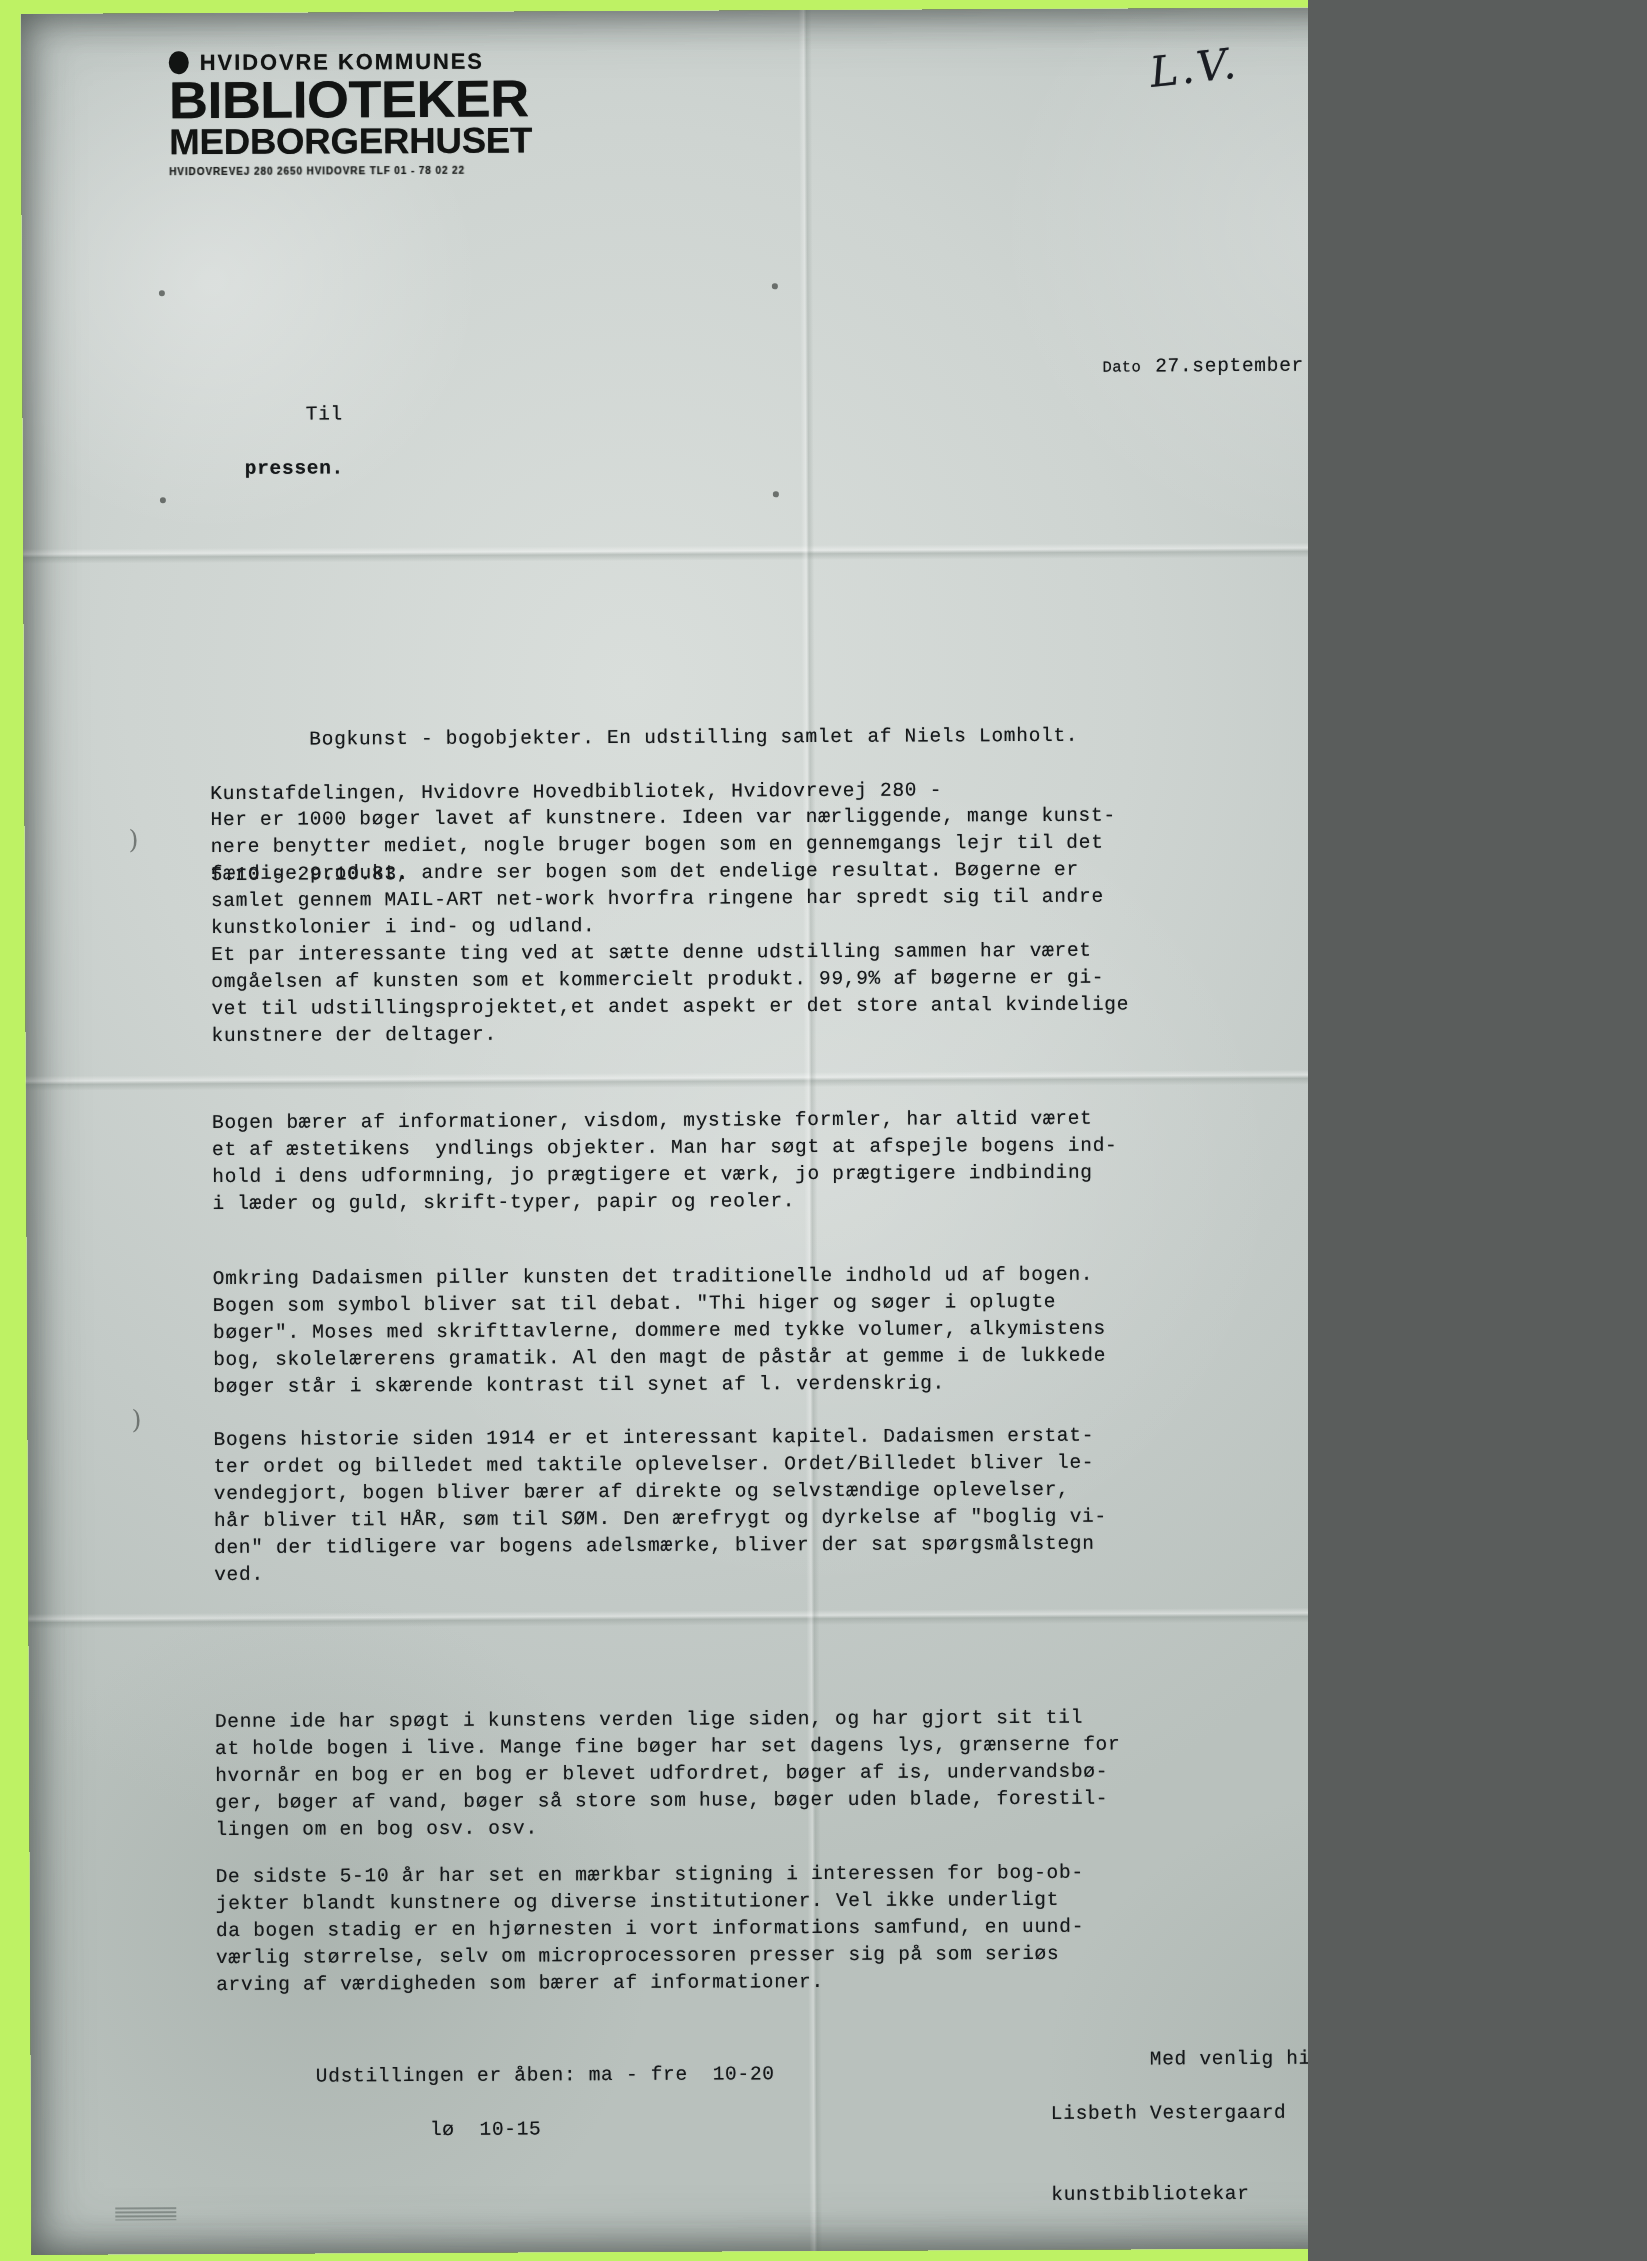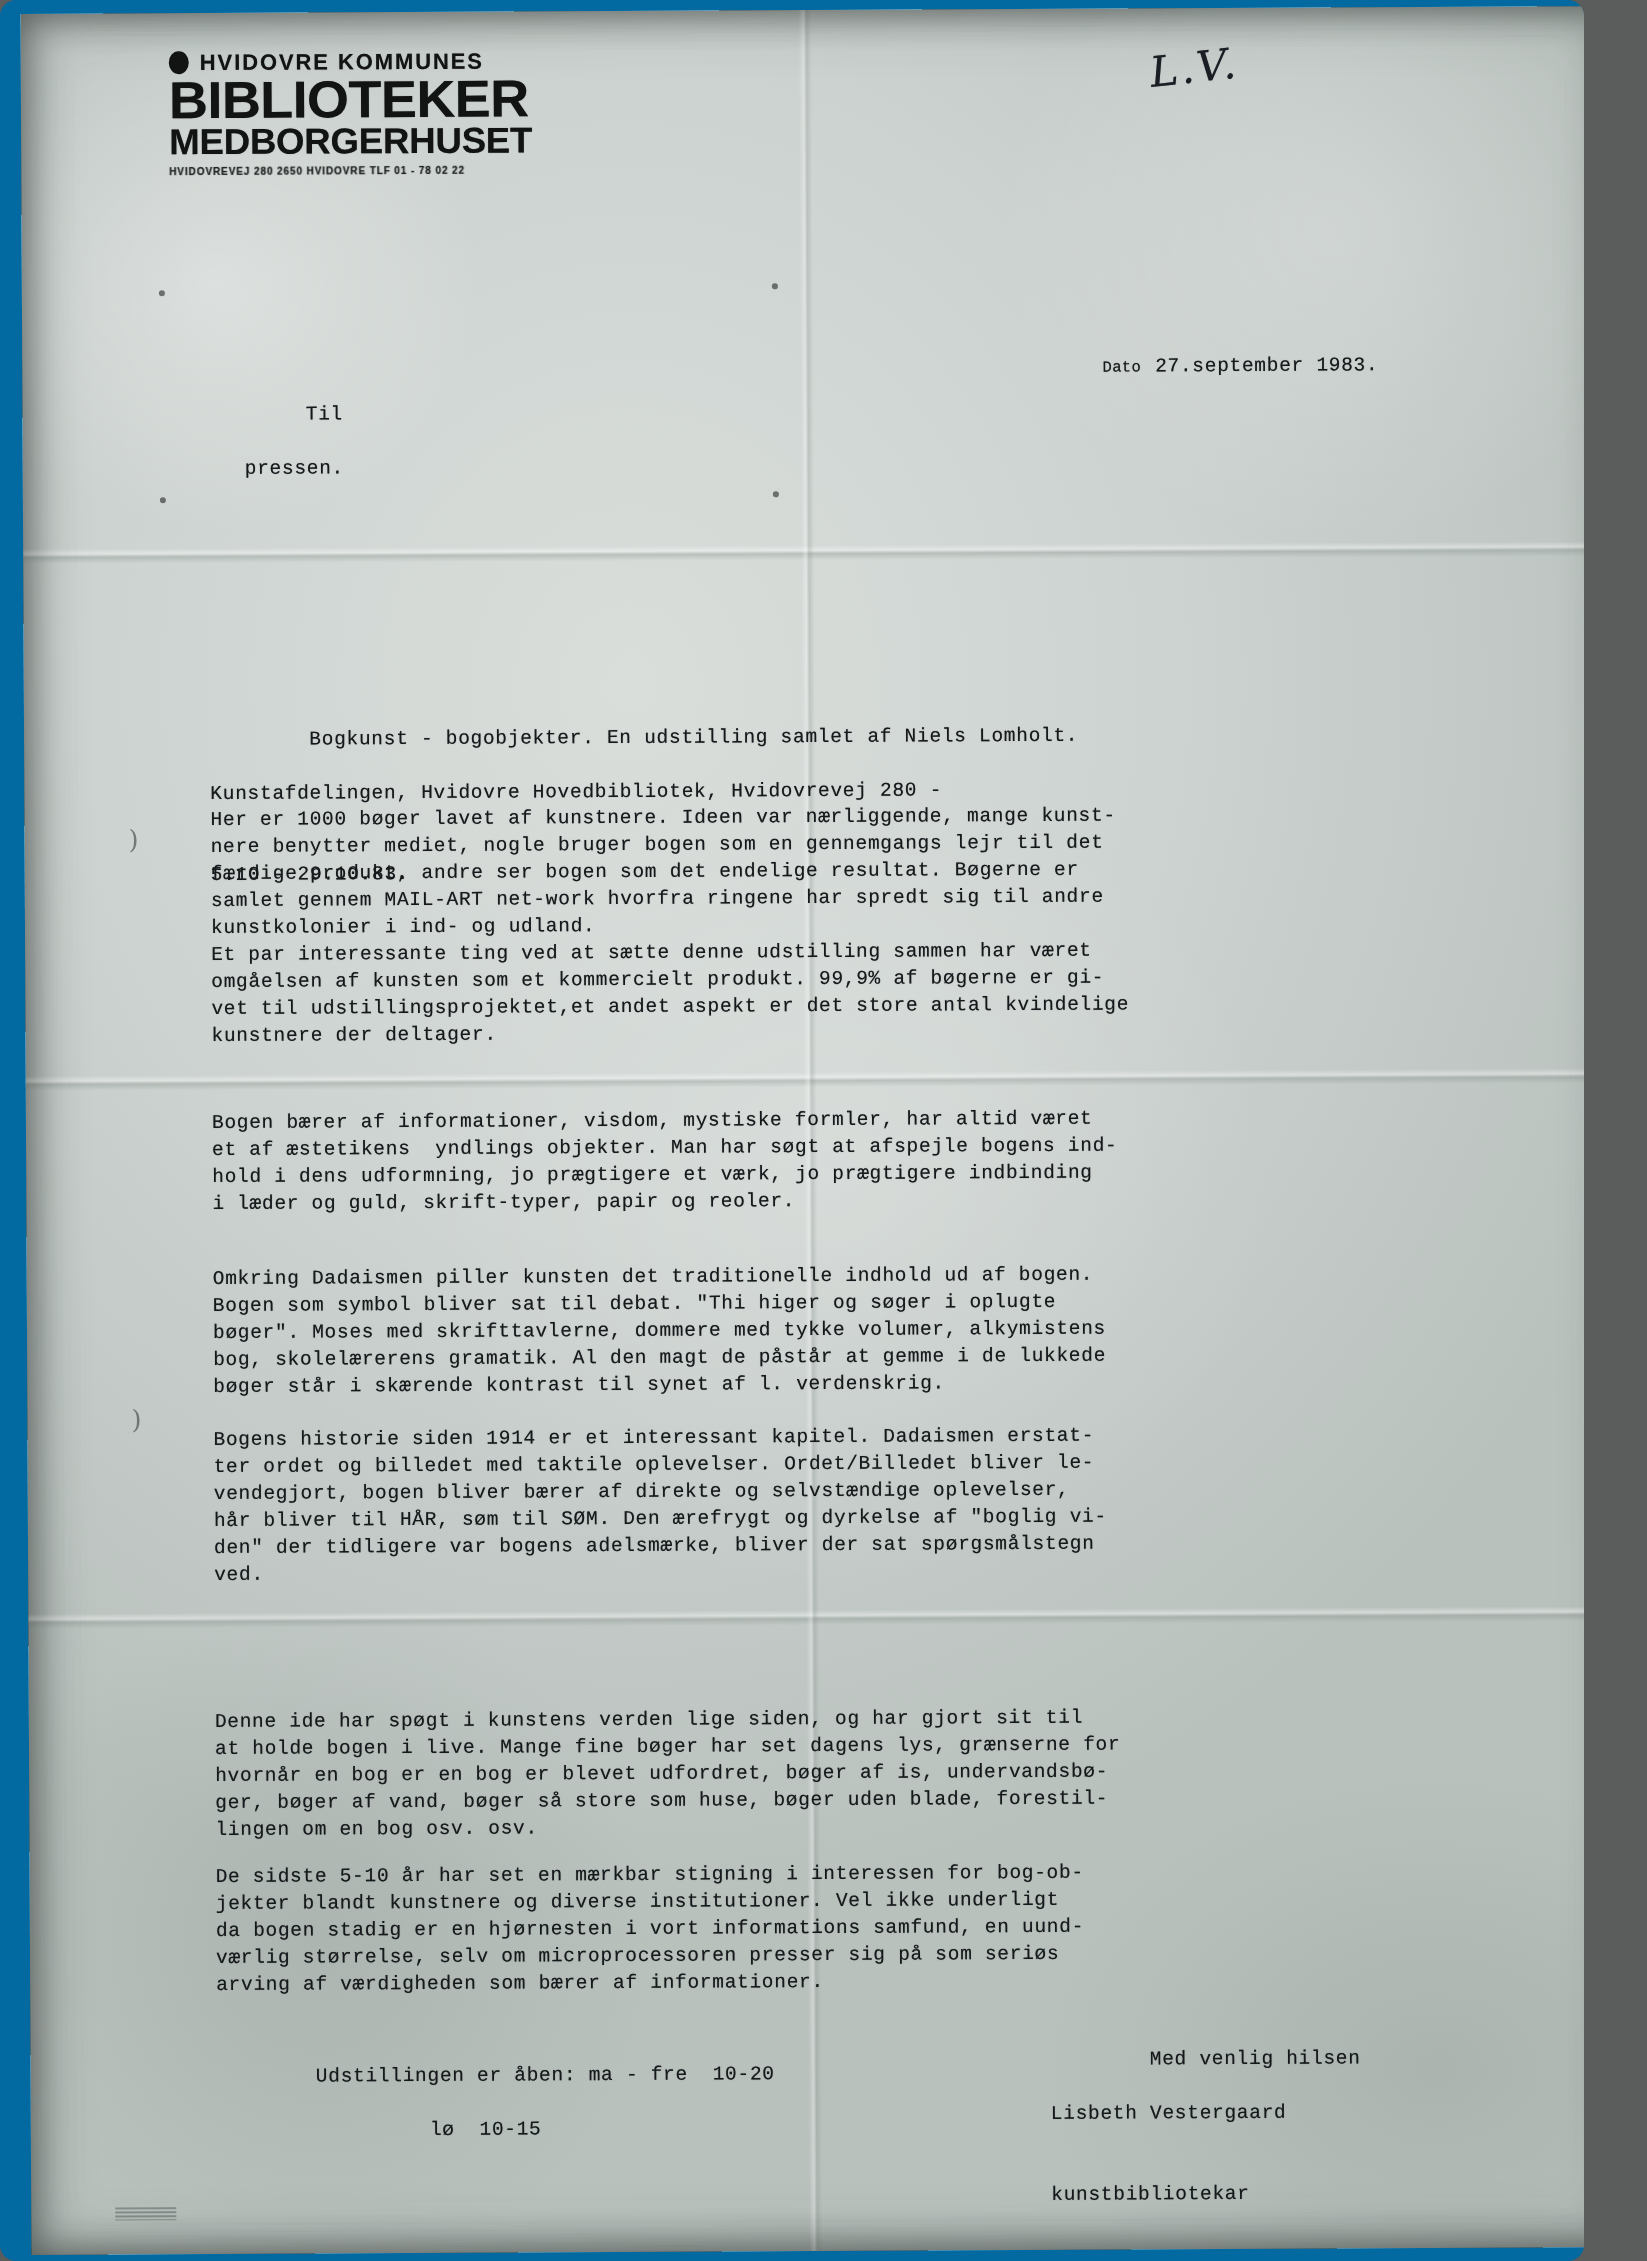--- a/index.html
+++ b/index.html
@@ -3,26 +3,25 @@
 <meta charset="utf-8">
 <title>Hvidovre Kommunes Biblioteker – Pressemeddelelse</title>
 <style>
   html, body {
     margin: 0;
     padding: 0;
     background: #5a5d5c;
   }
   #page {
     position: relative;
-    width: 1584px;
+    width: 1308px;
     height: 2261px;
     overflow: hidden;
-    background: #0369a1;
+    background: #bef264;
     font-family: "Liberation Mono", "DejaVu Sans Mono", monospace;
-    border-radius: 16px;
   }
 
   
   #paper {
     position: absolute;
     left: 26px;
     top: 10px;
     width: 1597px;
     height: 2241px;
     background:
@@ -167,21 +166,21 @@
     top: 318px;
     font-size: 19.5px;
   }
   #date-block .date-lbl {
     font-size: 15.6px;
     letter-spacing: 0.3px;
     margin-right: 14px;
   }
 
   #addressee { left: 184px; top: 362px; }
-  #addressee .ind { display: block; padding-left: 38px; }
+  #addressee .ind { display: block; padding-left: 38px; font-weight: bold; }
 
   #title-block { left: 186px; top: 687px; }
   .para { position: absolute; left: 186px; white-space: pre; }
 
   #p1 { top: 794px; }
   #p2 { top: 1097px; }
   #p3 { top: 1253px; }
   #p4 { top: 1414px; }
   #p5 { top: 1696px; }
   #p6 { top: 1851px; }

